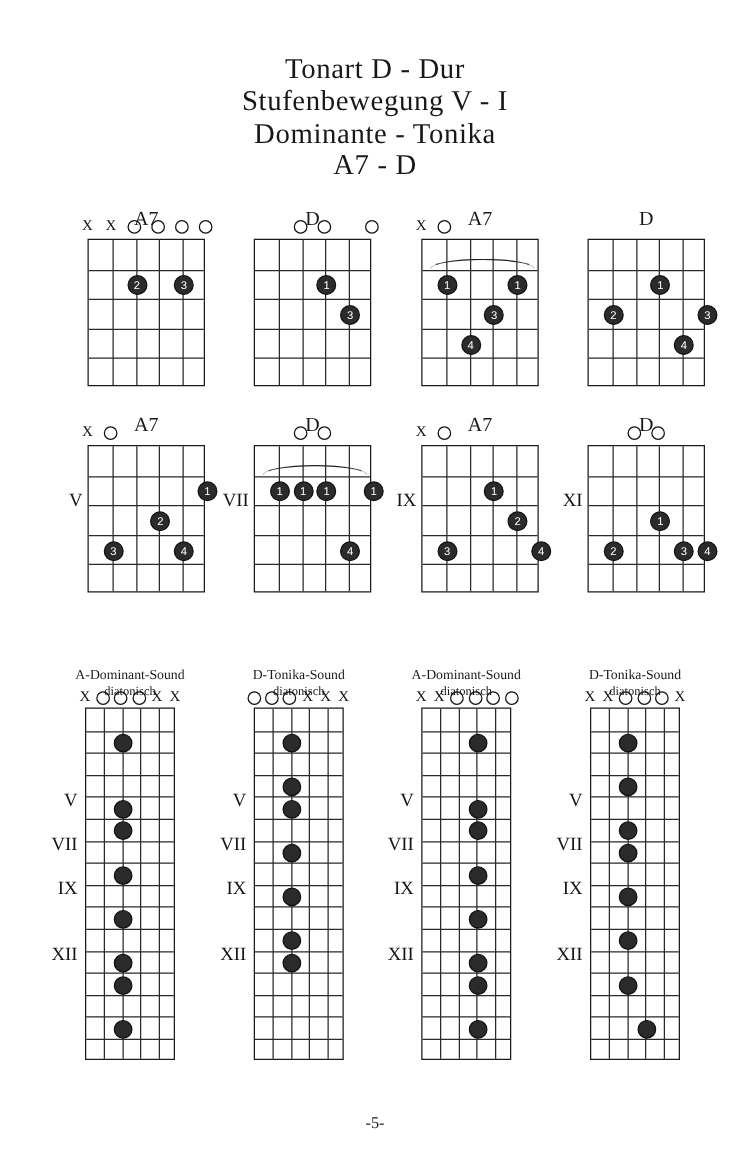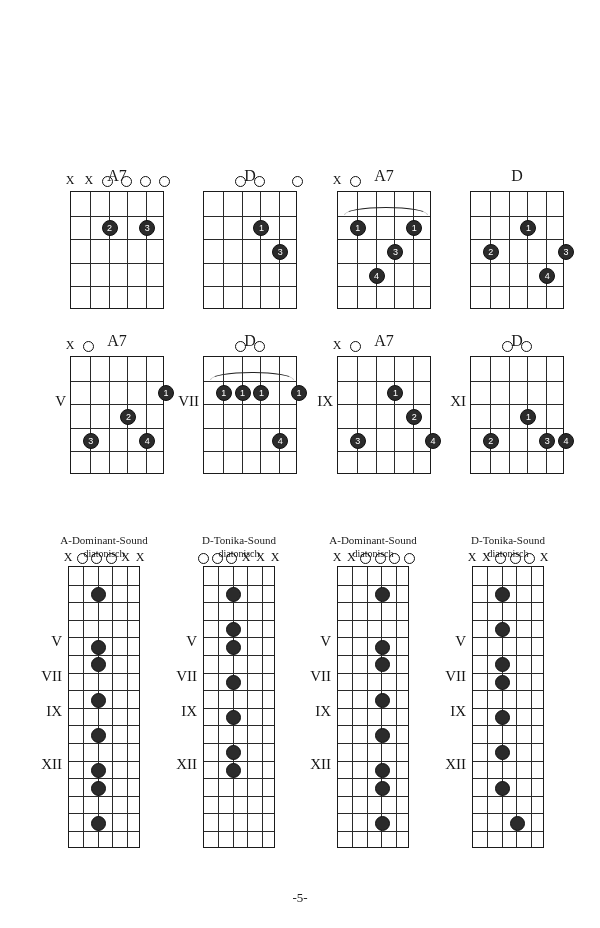--- a/index.html
+++ b/index.html
@@ -149,20 +149,26 @@
     width: 600px;
     text-align: center;
     font-size: 13px;
   }
 </style>
 </head>
 <body>
 
 <div class="page">
 
+  <div class="title-block">
+    <div class="title-line">Tonart D - Dur</div>
+    <div class="title-line">Stufenbewegung V - I</div>
+    <div class="title-line">Dominante - Tonika</div>
+    <div class="title-line">A7 - D</div>
+  </div>
 
   <div id="chords-layer">
       <div class="chord" style="left: 70px; top: 191px; width: 94px;">
         <div class="chord-name">A7</div>
         <div class="open-marks">
           <div class="mark" style="left: 0px;">X</div>
           <div class="mark" style="left: 18.8px;">X</div>
           <div class="mark circle" style="left: 37.6px;"></div>
           <div class="mark circle" style="left: 56.4px;"></div>
           <div class="mark circle" style="left: 75.2px;"></div>

